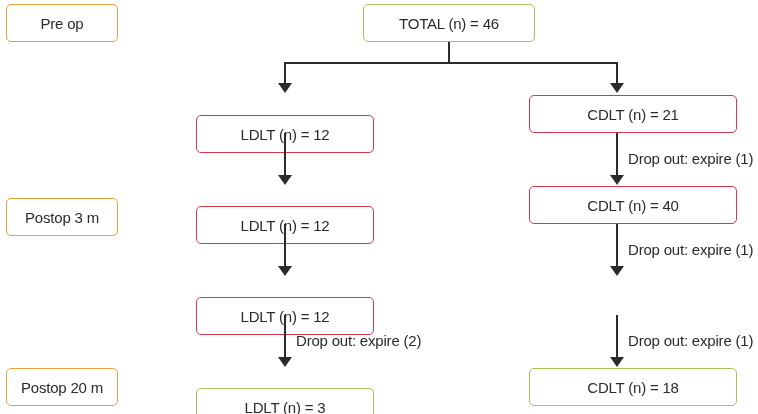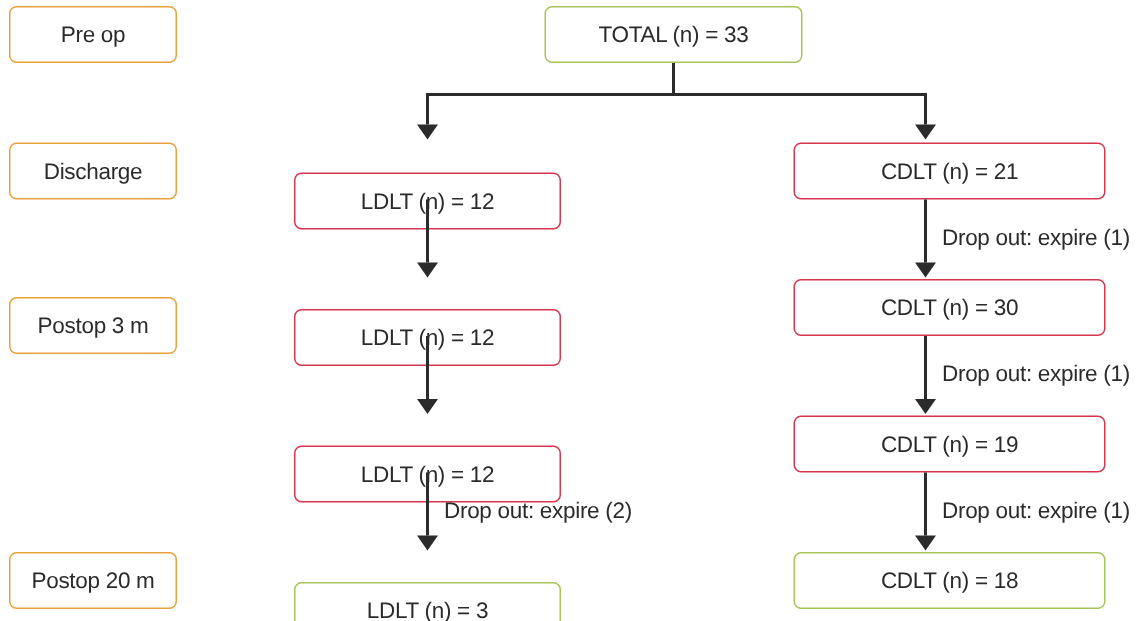--- a/index.html
+++ b/index.html
@@ -42,44 +42,42 @@
     letter-spacing:-0.2px;
     white-space:nowrap;
   }
 </style>
 </head>
 <body>
 
 <div class="canvas" style="--stage-border: #E8A13C; --mid-border: #D4374E; --final-border: #A8C35A; --arrow: #2B2B2B; --text: #2B2B2B; --background: #FFFFFF;">
 
   <div class="box stage" style="top:4px">Pre op</div>
-  <div class="box stage" style="top:95px">Discharge</div>
   <div class="box stage" style="top:198px">Postop 3 m</div>
   <div class="box stage" style="top:368px">Postop 20 m</div>
 
-  <div class="box total">TOTAL (n) = 33</div>
+  <div class="box total">TOTAL (n) = 46</div>
 
   <div class="vline" style="left:448px;top:42px;height:21px"></div>
   <div class="hline" style="left:284px;top:62px;width:334px"></div>
   <div class="varrow" style="left:284px;top:62px;height:21px"></div>
   <div class="varrow" style="left:616px;top:62px;height:21px"></div>
 
   <div class="box ldlt mid" style="top:95px">LDLT (n) = 12</div>
   <div class="box ldlt mid" style="top:186px">LDLT (n) = 12</div>
   <div class="box ldlt mid" style="top:277px">LDLT (n) = 12</div>
   <div class="box ldlt final" style="top:368px">LDLT (n) = 3</div>
 
   <div class="varrow" style="left:284px;top:133px;height:42px"></div>
   <div class="varrow" style="left:284px;top:224px;height:42px"></div>
   <div class="varrow" style="left:284px;top:315px;height:42px"></div>
   <div class="dropout" style="left:296px;top:332px">Drop out: expire (2)</div>
 
   <div class="box cdlt mid" style="top:95px">CDLT (n) = 21</div>
-  <div class="box cdlt mid" style="top:186px">CDLT (n) = 30</div>
-  <div class="box cdlt mid" style="top:277px">CDLT (n) = 19</div>
+  <div class="box cdlt mid" style="top:186px">CDLT (n) = 40</div>
   <div class="box cdlt final" style="top:368px">CDLT (n) = 18</div>
 
   <div class="varrow" style="left:616px;top:133px;height:42px"></div>
   <div class="varrow" style="left:616px;top:224px;height:42px"></div>
   <div class="varrow" style="left:616px;top:315px;height:42px"></div>
   <div class="dropout" style="left:628px;top:150px">Drop out: expire (1)</div>
   <div class="dropout" style="left:628px;top:241px">Drop out: expire (1)</div>
   <div class="dropout" style="left:628px;top:332px">Drop out: expire (1)</div>
 
 </div>

